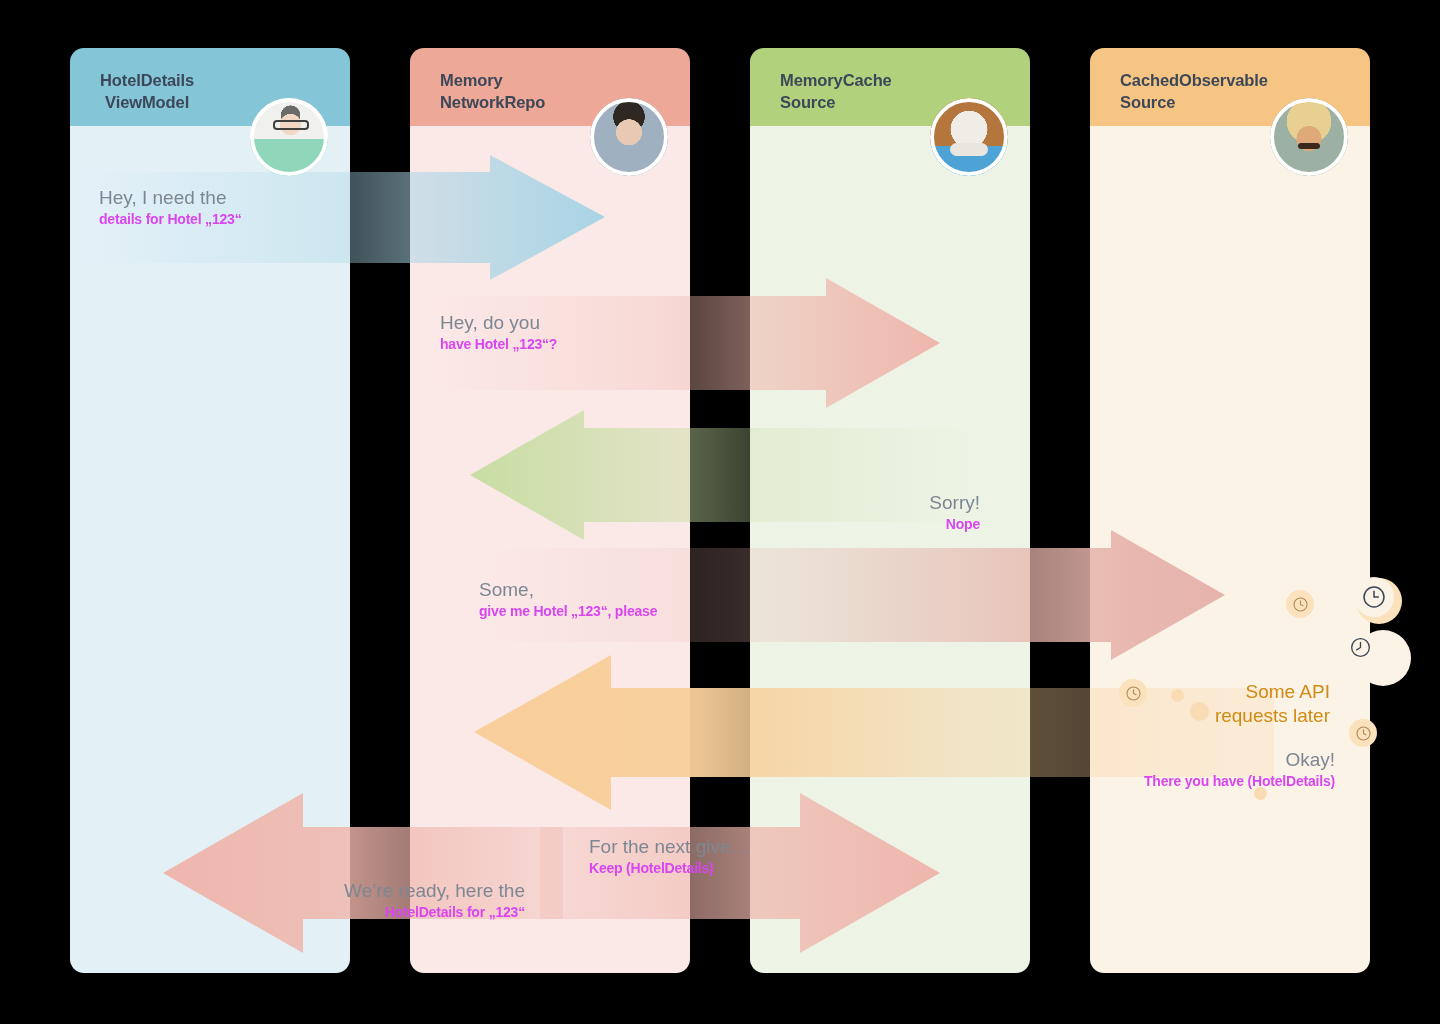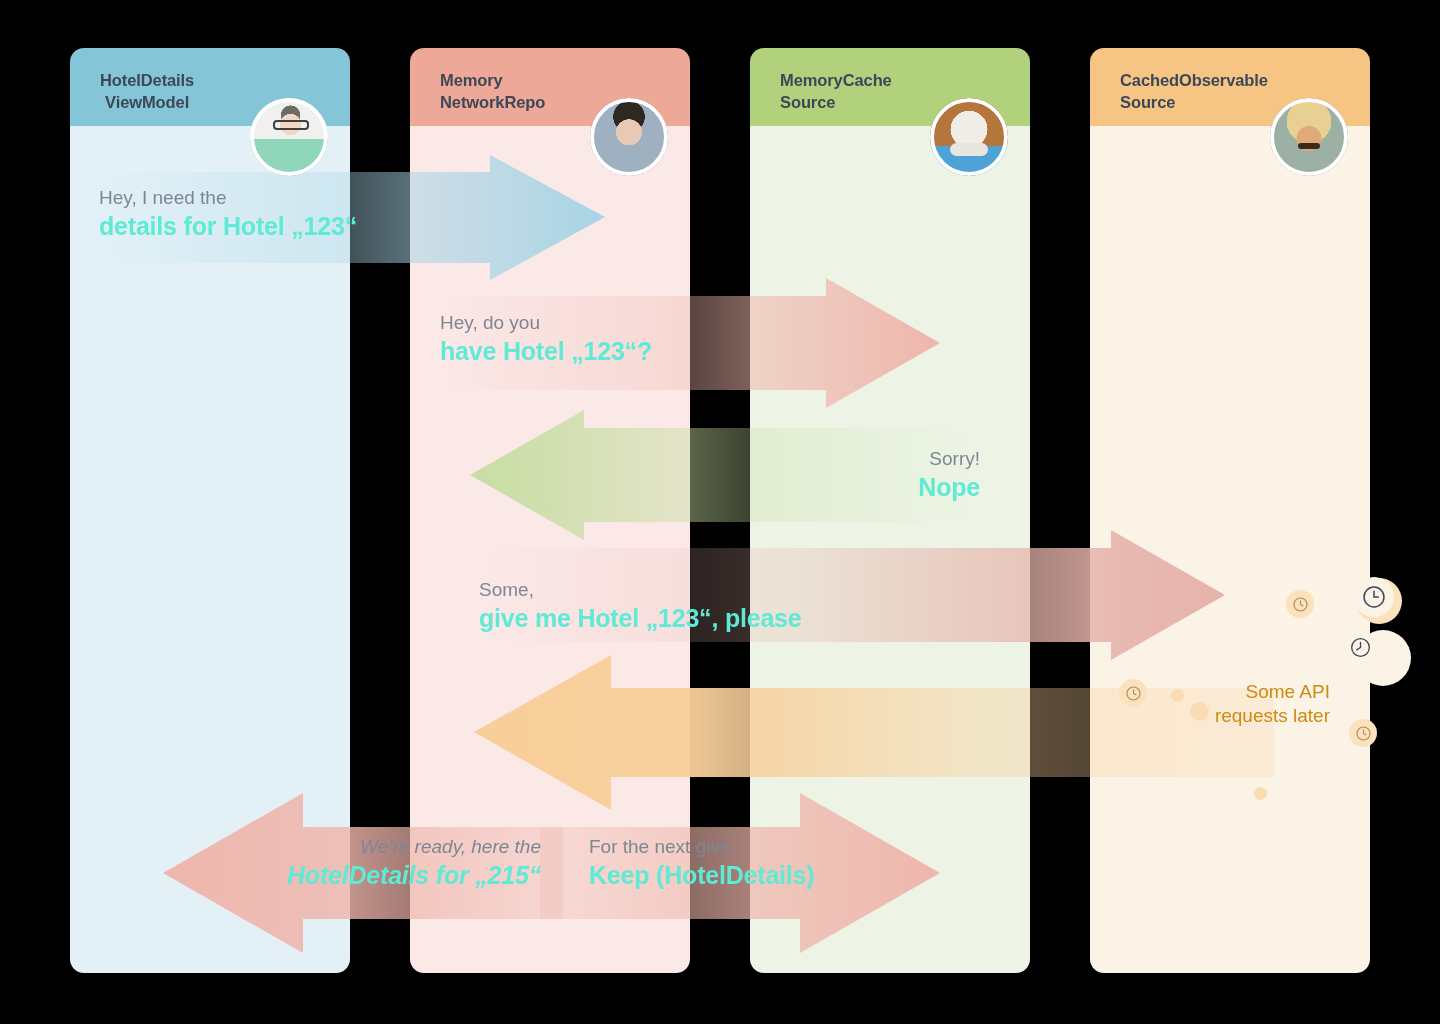--- a/index.html
+++ b/index.html
@@ -103,27 +103,27 @@
   
   .msg { position: absolute; z-index: 5; line-height: 1.22; }
   .msg .lead {
     font-size: 19px;
     color: #7d8794;
     font-weight: normal;
     display: block;
     margin-bottom: 2px;
   }
   .msg .main {
-    font-size: 25px;
+    font-size: 14px;
     font-weight: bold;
-    color: #5eead4;
+    color: #d946ef;
     display: block;
     letter-spacing: -0.2px;
   }
-  .msg.right { text-align: right; }
+  .msg.right { text-align: right; margin-top: 44px; }
 
   
   #api-note {
     position: absolute;
     z-index: 7;
     text-align: right;
     color: #d08a12;
     font-size: 19px;
     line-height: 1.27;
     margin-top: 35px;
@@ -260,36 +260,40 @@
         <linearGradient id="g5" x1="0" y1="0" x2="1" y2="0">
           <stop offset="0%" stop-color="#f8cf9a" stop-opacity="1"></stop>
           <stop offset="28%" stop-color="#f8cf9a" stop-opacity="0.95"></stop>
           <stop offset="62%" stop-color="#f8cf9a" stop-opacity="0.42"></stop>
           <stop offset="100%" stop-color="#f8cf9a" stop-opacity="0.22"></stop>
         </linearGradient>
       </defs>
       <path d="M800,33 L137,33 L137,0 L0,77 L137,155 L137,122 L800,122 Z" fill="url(#g5)"></path>
     </svg>
   </div>
+  <div class="msg right" style="left:860px; top:704px; width:475px;">
+    <span class="lead">Okay!</span>
+    <span class="main">There you have (HotelDetails)</span>
+  </div>
 
   <div class="arrow" style="left:163px; top:793px;">
     <svg width="400" height="160" viewBox="0 0 400 160">
       <defs>
         <linearGradient id="g6" x1="0" y1="0" x2="1" y2="0">
           <stop offset="0%" stop-color="#efb6ac" stop-opacity="1"></stop>
           <stop offset="42%" stop-color="#efb6ac" stop-opacity="0.85"></stop>
           <stop offset="100%" stop-color="#efb6ac" stop-opacity="0.35"></stop>
         </linearGradient>
       </defs>
       <path d="M400,34 L140,34 L140,0 L0,80 L140,160 L140,126 L400,126 Z" fill="url(#g6)"></path>
     </svg>
   </div>
-  <div class="msg right" style="left:216px; top:835px; width:325px;font-style:italic;">
+  <div class="msg right" style="left:200px; top:835px; width:325px;">
     <span class="lead">We’re ready, here the</span>
-    <span class="main">HotelDetails for „215“</span>
+    <span class="main">HotelDetails for „123“</span>
   </div>
 
   <div class="arrow" style="left:540px; top:793px;">
     <svg width="400" height="160" viewBox="0 0 400 160">
       <defs>
         <linearGradient id="g7" x1="0" y1="0" x2="1" y2="0">
           <stop offset="0%" stop-color="#efb6ac" stop-opacity="0.30"></stop>
           <stop offset="52%" stop-color="#efb6ac" stop-opacity="0.70"></stop>
           <stop offset="100%" stop-color="#efb6ac" stop-opacity="1"></stop>
         </linearGradient>

